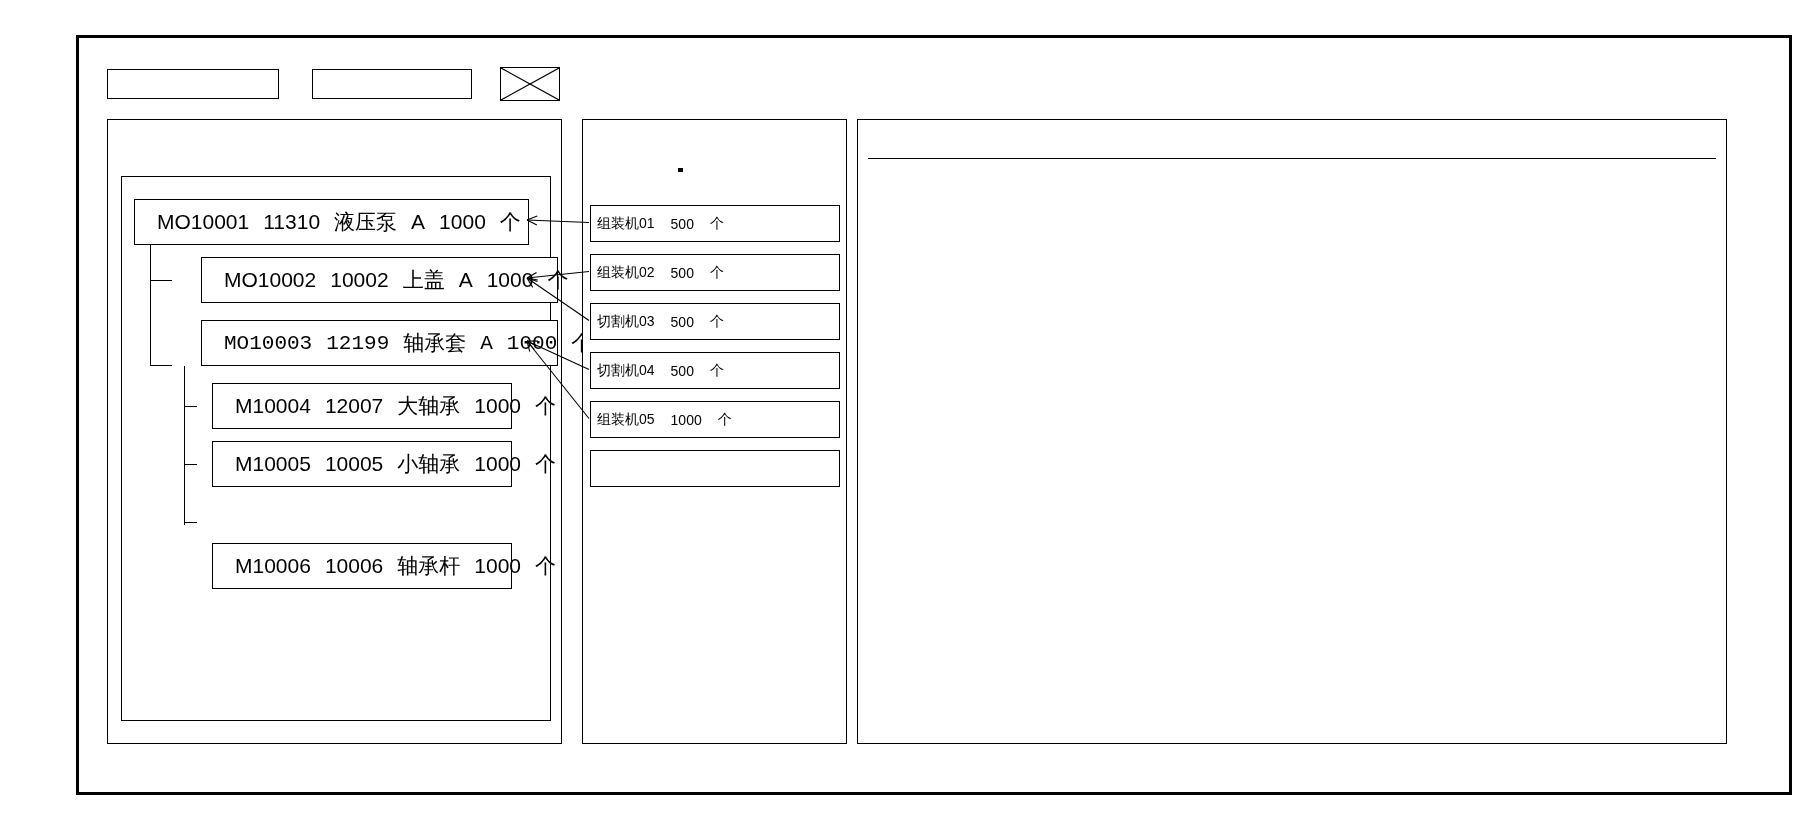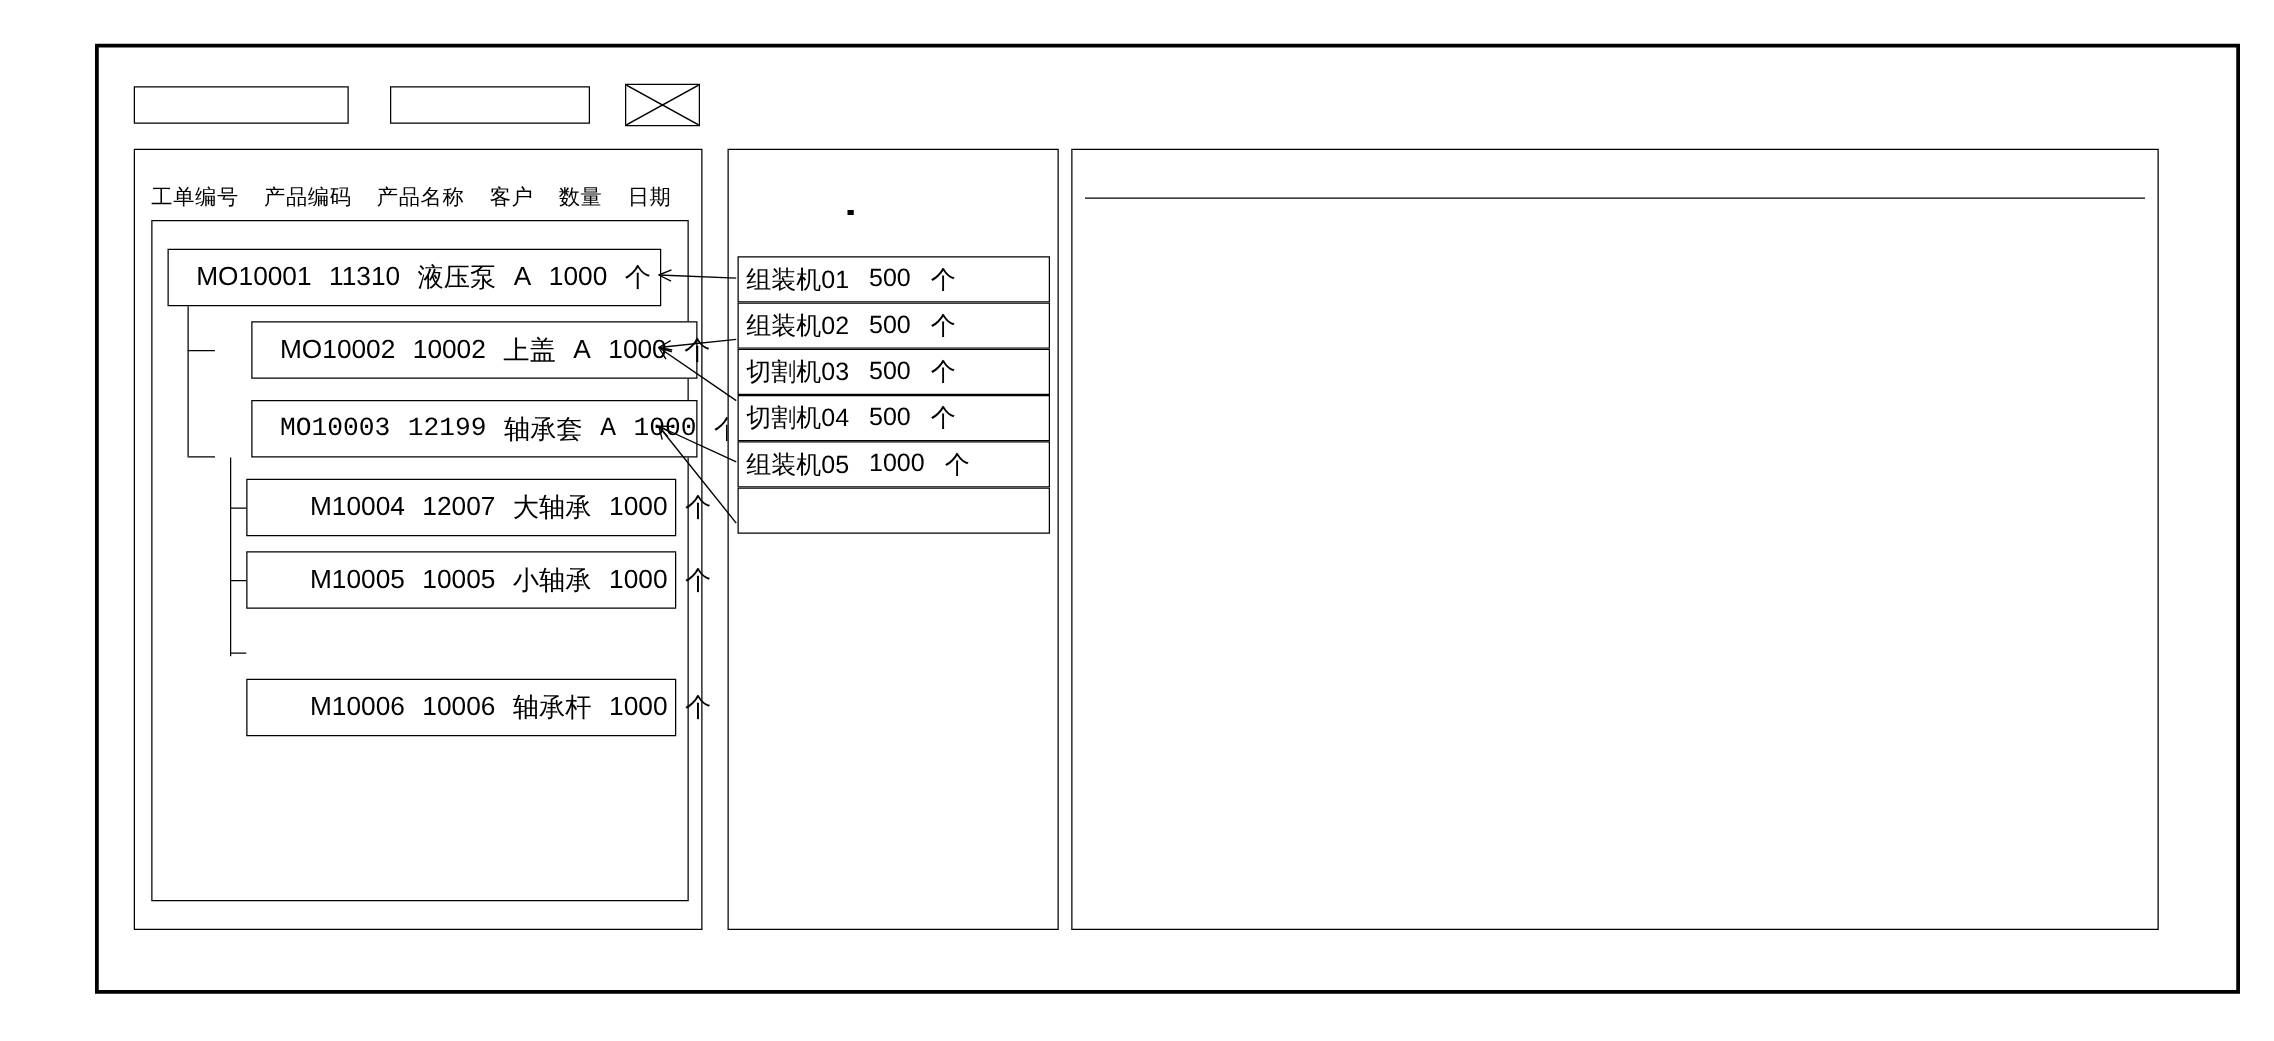--- a/index.html
+++ b/index.html
@@ -115,21 +115,21 @@
     display: flex;
     align-items: center;
     white-space: nowrap;
     font-size: 21px;
   }
   .tree-row .cell { display: inline-block; }
 
   
   .depth-0 { left: 12px;  width: 395px; }
   .depth-1 { left: 50px;  width: 357px; margin-left: 29px; }
-  .depth-2 { left: 75px;  width: 344px; padding-left: 28px; }
+  .depth-2 { left: 90px;  width: 300px; }
 
   .tree-row .row-inner {
     padding-left: 22px;
     display: flex;
     gap: 14px;
     align-items: center;
   }
 
   
   .tree-line {
@@ -150,27 +150,28 @@
   }
   #machine-list {
     position: absolute;
     left: 7px;
     top: 85px;
     width: 250px;
   }
   .machine-row {
     position: relative;
     height: 37px;
+    margin-bottom: 12px;
     border: 1.4px solid #000000;
     box-sizing: border-box;
     background: #ffffff;
     display: flex;
     align-items: center;
     white-space: nowrap;
-    font-size: 20px;
+    font-size: 14px;
     padding-left: 6px;
     gap: 16px;
   }
   .machine-row.empty-row { gap: 0; }
 
   
   #right-header-divider {
     position: absolute;
     left: 10px;
     top: 38px;
@@ -200,28 +201,20 @@
     <div class="toolbar-box" id="toolbar-image-placeholder">
       <svg viewBox="0 0 60 34" preserveAspectRatio="none">
         <line x1="0" y1="0" x2="60" y2="34" stroke="#000" stroke-width="1.2"></line>
         <line x1="60" y1="0" x2="0" y2="34" stroke="#000" stroke-width="1.2"></line>
       </svg>
     </div>
   </div>
 
   <div class="panel" id="left-panel">
 
-    <div id="column-headers">
-      <span class="col-header">工单编号</span>
-      <span class="col-header">产品编码</span>
-      <span class="col-header">产品名称</span>
-      <span class="col-header">客户</span>
-      <span class="col-header">数量</span>
-      <span class="col-header">日期</span>
-    </div>
 
     <div id="tree-container">
 
     <div class="tree-row depth-0" style="top: 22px;">
           <div class="row-inner">
             <span class="cell">MO10001</span>
             <span class="cell">11310</span>
             <span class="cell">液压泵</span>
             <span class="cell">A</span>
             <span class="cell">1000</span>

